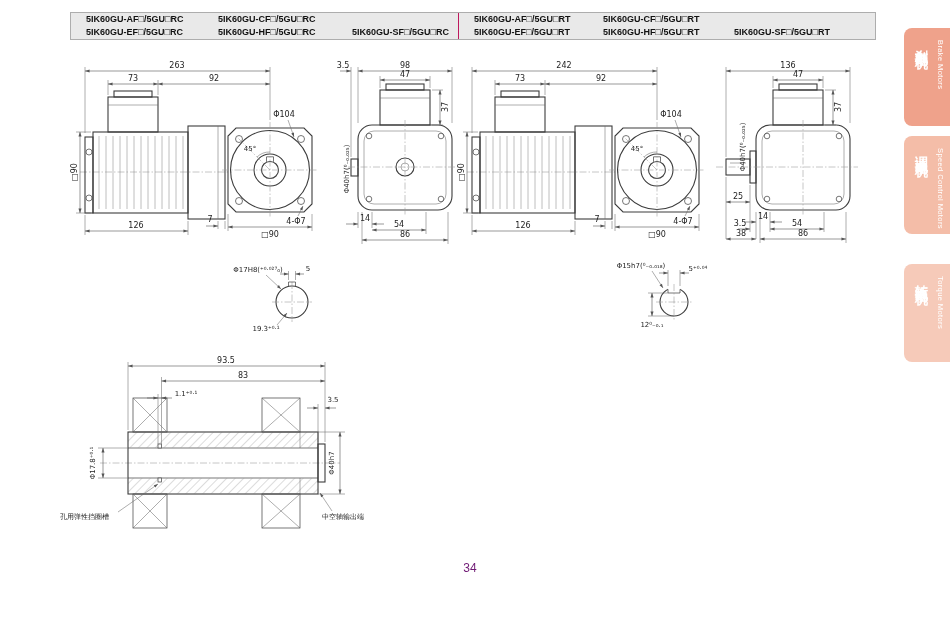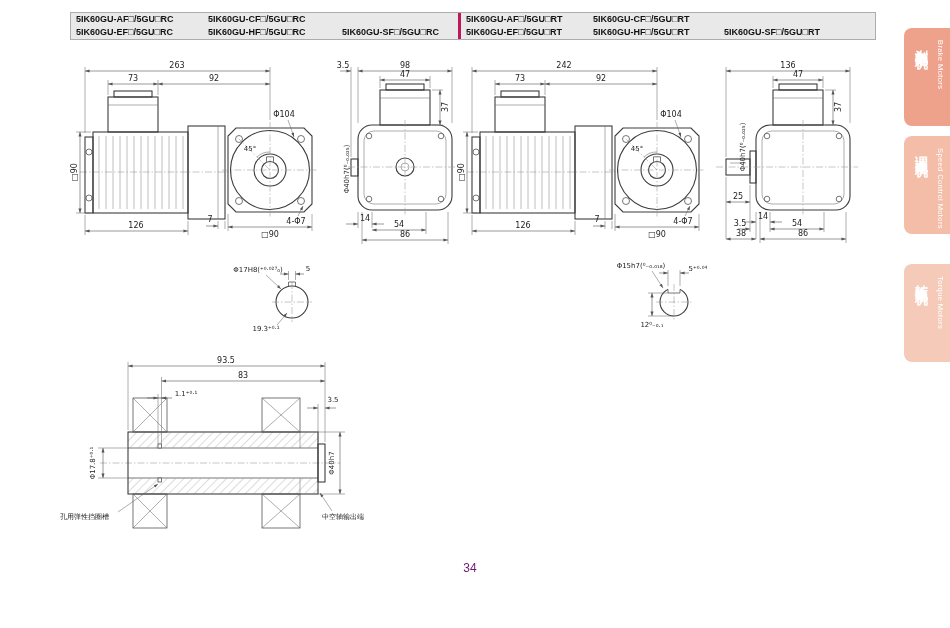--- a/index.html
+++ b/index.html
@@ -2,22 +2,22 @@
 <html><head>
 <meta charset="utf-8">
 <style>
   *{margin:0;padding:0;box-sizing:border-box}
   html,body{width:950px;height:628px;background:#fff;font-family:"Liberation Sans",sans-serif;overflow:hidden}
   #page{position:absolute;inset:0;width:950px;height:628px;background:#fff}
 
   .header{position:absolute;left:70px;top:12px;width:806px;background:#e9e9e9;border:1px solid #adadad;
           display:grid;grid-template-columns:132px 134px 121px 130px 131px 1fr;
           font-size:9px;font-weight:bold;color:#111}
-  .header .cell{height:13px;line-height:13px;padding-left:5px;white-space:nowrap;overflow:hidden}
-  .header .cell.div{border-left:3px solid #be185d}
+  .header .cell{height:13px;line-height:13px;padding-left:15px;white-space:nowrap;overflow:hidden}
+  .header .cell.div{border-left:1px solid #be185d}
 
   svg{position:absolute;left:0;top:0}
   svg text{font-family:"DejaVu Sans",sans-serif}
   .dt{font-size:8px;fill:#1c1c1c;text-anchor:middle}
   .dts{font-size:7px;fill:#1c1c1c;text-anchor:middle}
   .ol{fill:none;stroke:#3c3c3c;stroke-width:1.1}
   .ol2{fill:none;stroke:#3c3c3c;stroke-width:0.7}
   .th{fill:none;stroke:#6a6a6a;stroke-width:0.55}
   .dim{fill:none;stroke:#555;stroke-width:0.6}
   .cl{fill:none;stroke:#999;stroke-width:0.55;stroke-dasharray:7 2 1.5 2}

